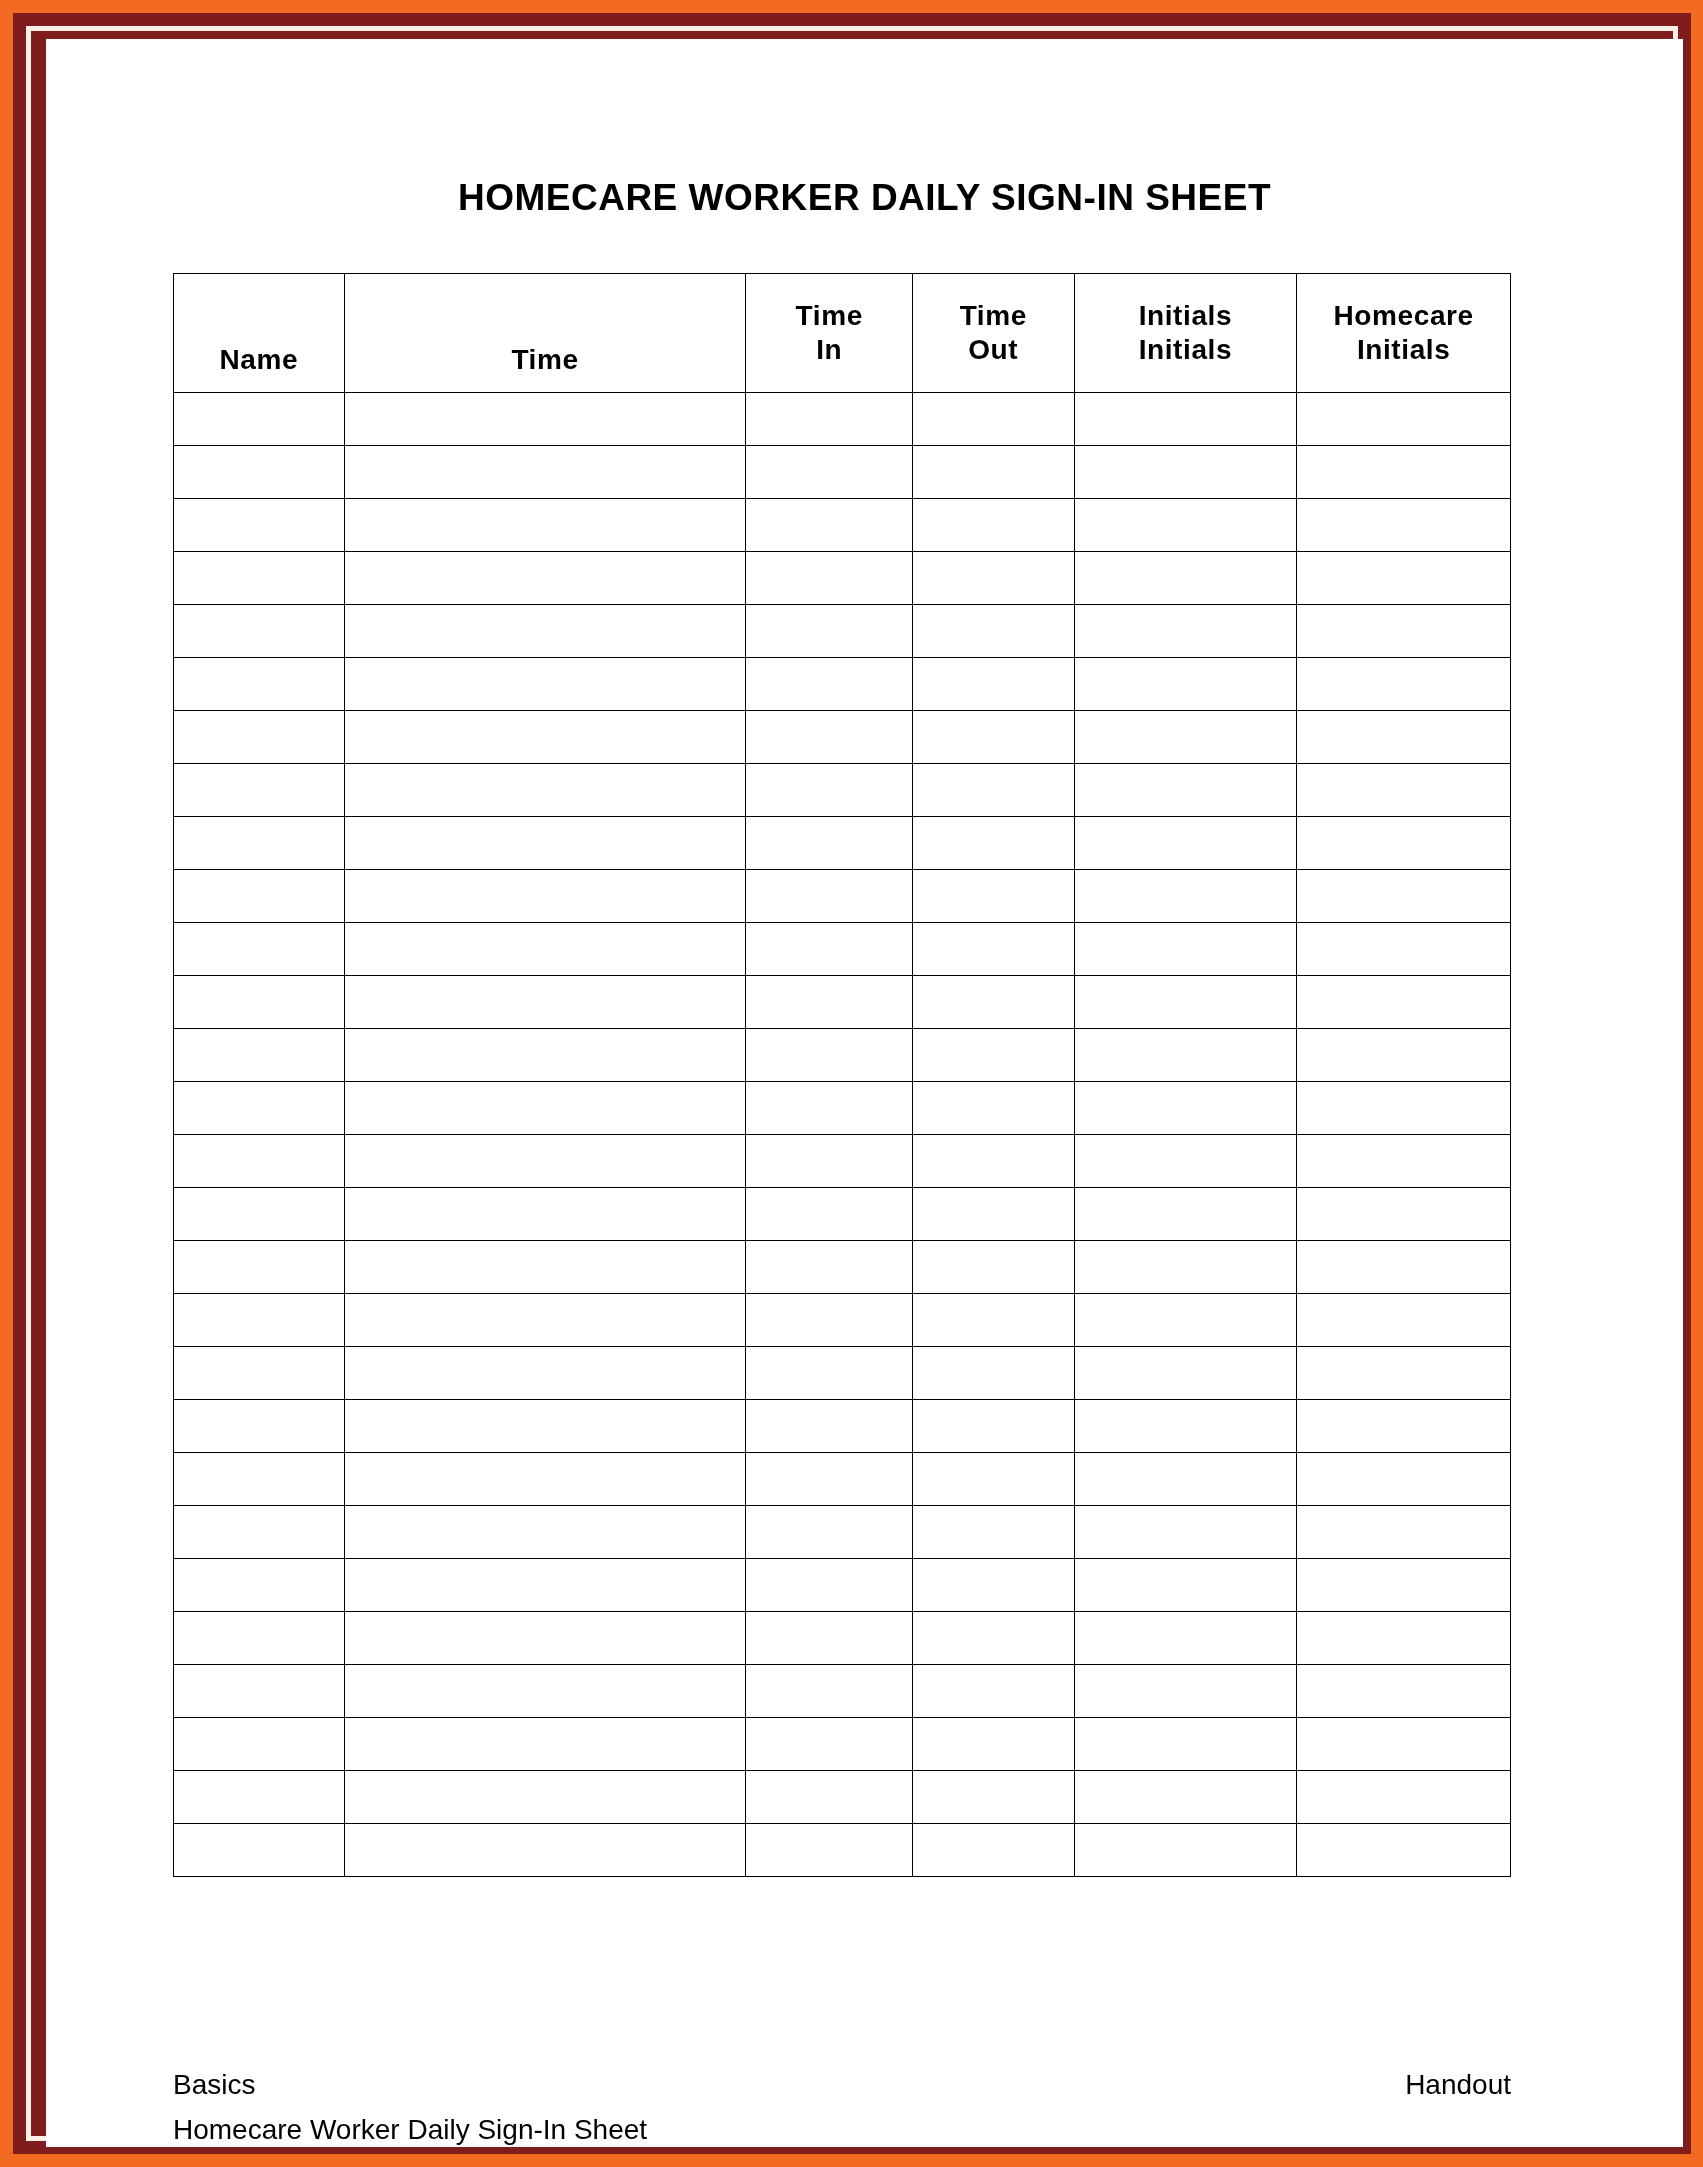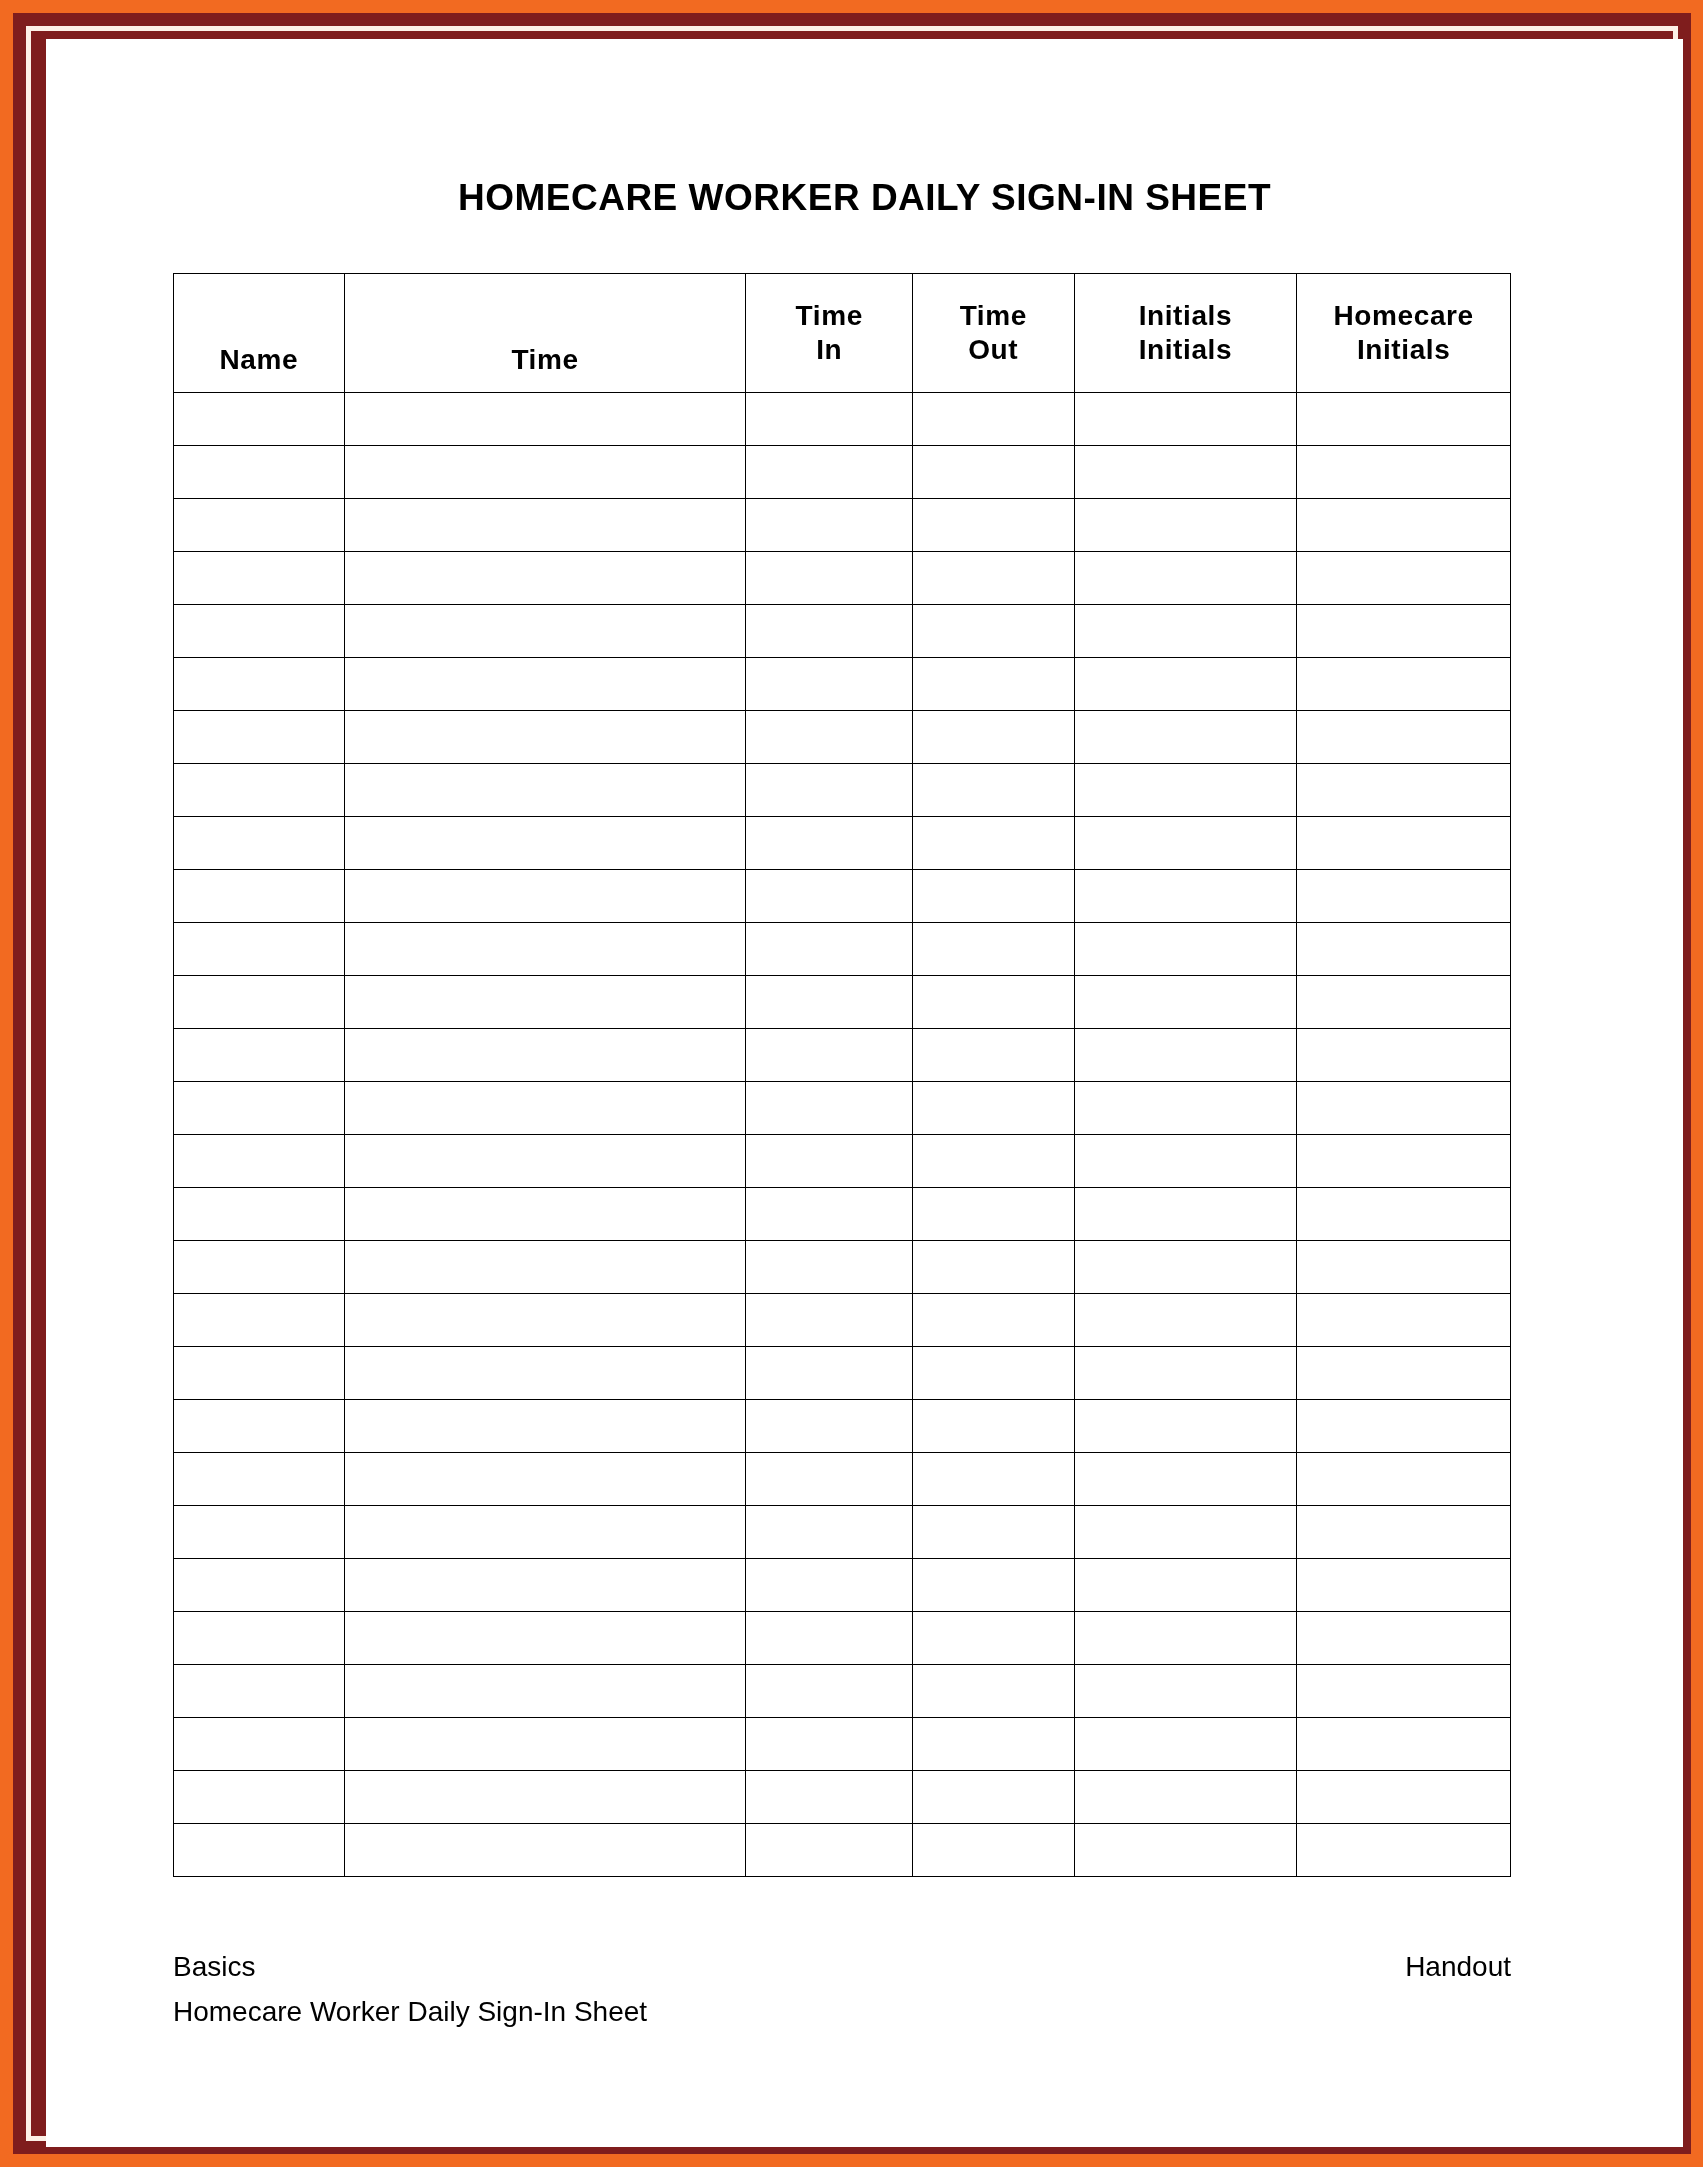--- a/index.html
+++ b/index.html
@@ -97,36 +97,37 @@
 
   .hdr-date, .hdr-name {
     vertical-align: bottom !important;
     padding-bottom: 14.8px !important;
   }
 
   
   .footer {
     position: absolute;
     left: 127px;
-    top: 1912px;
+    top: 1988px;
     width: 1338px;
     font-size: 28px;
     color: #000000;
     font-family: "Liberation Sans", sans-serif;
   }
   .footer-row {
     display: flex;
     justify-content: space-between;
     align-items: baseline;
   }
   .footer-left-line2 {
     margin-top: 13px;
   }
   .footer-right {
     white-space: nowrap;
+    margin-top: 42px;
   }
 </style>
 </head>
 <body>
 
 <div class="page-frame">
   <div class="frame-inner-line"></div>
 
   <div class="sheet">
 

